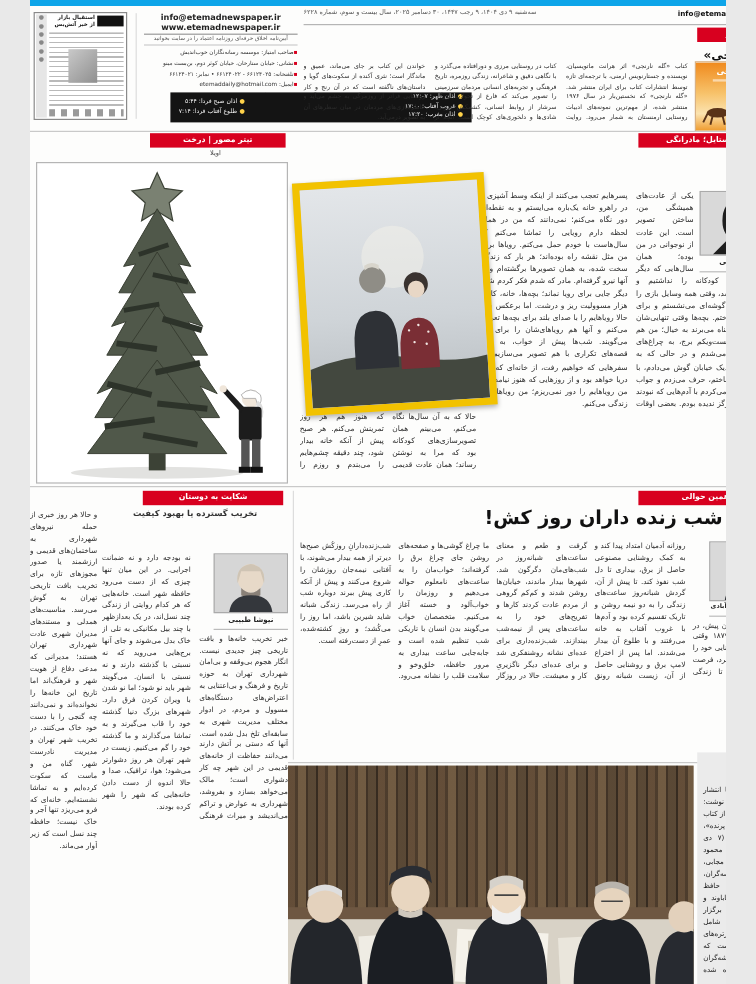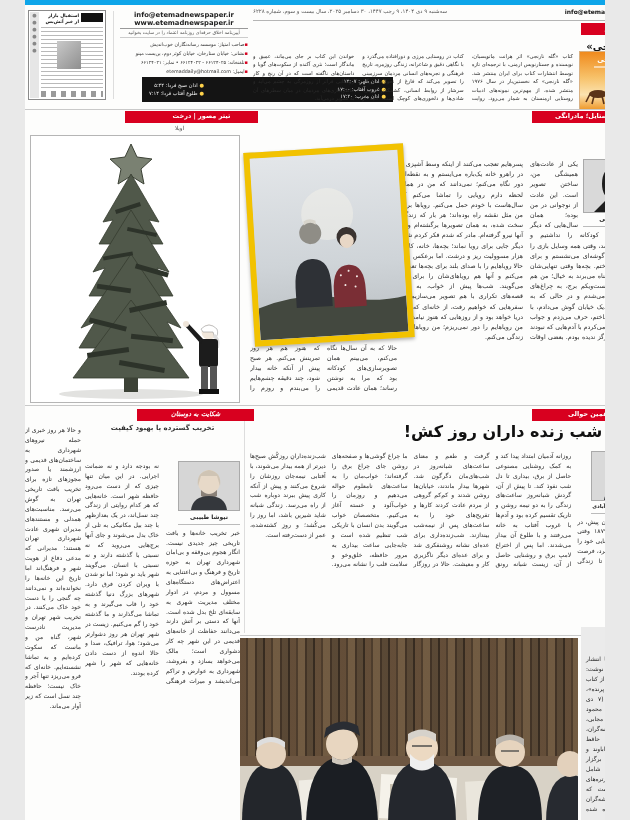--- a/index.html
+++ b/index.html
@@ -51,33 +51,33 @@
            align-items:flex-start;border-bottom:1px solid #b5b5b5;}
   #hdr-row .em{direction:ltr;font-size:6px;font-weight:bold;color:#111;}
   #hdr-row .dt{font-size:5.4px;color:#555;}
   
   #review{left:228px;top:17px;width:400px;height:87px;}
   #review .lbl{position:absolute;right:0;top:1px;width:72px;}
   #review .ttl{position:absolute;right:0;top:19px;font-size:10px;font-weight:bold;color:#111;}
   #review .cover{position:absolute;right:0;top:29px;width:72px;height:57px;border:1px solid #d8b184;}
   #review .txt{position:absolute;right:80px;left:0;top:30px;height:56px;font-size:5.2px;}
   
-  #lbl-tree{left:100px;top:106px;width:113px;padding-left:20px;}
+  #lbl-tree{left:100px;top:106px;width:113px;}
   #credit{left:150px;top:120px;width:63px;text-align:left;font-size:5.5px;color:#444;}
   #lbl-life{left:507px;top:106px;width:121px;}
   #tree-box{left:5px;top:130px;width:208px;height:266px;border:1px solid #b5b5b5;background:#fff;}
   
   #main-hl{left:228px;top:117px;width:400px;text-align:right;font-size:25px;font-weight:bold;
            letter-spacing:-0.5px;color:#0d0d0d;}
   #main-txt{left:375px;top:154px;width:253px;height:242px;}
   #main-photo{left:224px;top:143px;width:148px;height:182px;border:6px solid #f2c200;
               transform:rotate(-3.5deg);box-shadow:0 2px 4px rgba(0,0,0,.3);background:#cfd3d6;}
   #main-txt2{left:225px;top:338px;width:147px;height:58px;font-size:6.2px;}
   
-  #teh-lbl{left:112px;top:404px;width:117px;font-style:italic;}
+  #teh-lbl{left:94px;top:404px;width:117px;}
   #teh-kick{left:60px;top:419px;width:155px;font-weight:bold;}
   #teh-hl{left:60px;top:428px;width:155px;text-align:center;font-size:14.5px;font-weight:bold;}
   #teh-a{left:0;top:420px;width:56px;height:398px;font-size:6.1px;}
   #teh-b{left:60px;top:456px;width:155px;height:362px;font-size:6.1px;}
   
   #ngt-lbl{left:507px;top:404px;width:121px;}
   #ngt-hl{left:340px;top:417px;width:268px;text-align:center;font-size:16px;font-weight:bold;padding-left:4px;}
   #ngt-txt{left:225px;top:446px;width:403px;height:182px;font-size:6.1px;}
   
   #bphoto{left:215px;top:633px;width:338px;height:185px;

